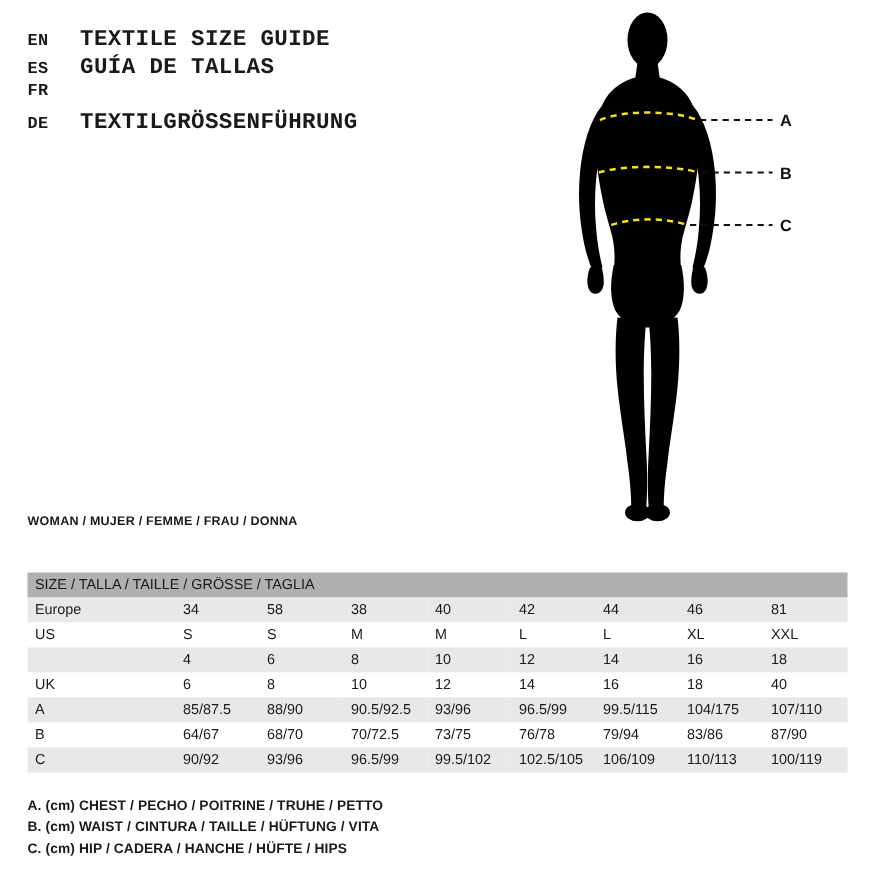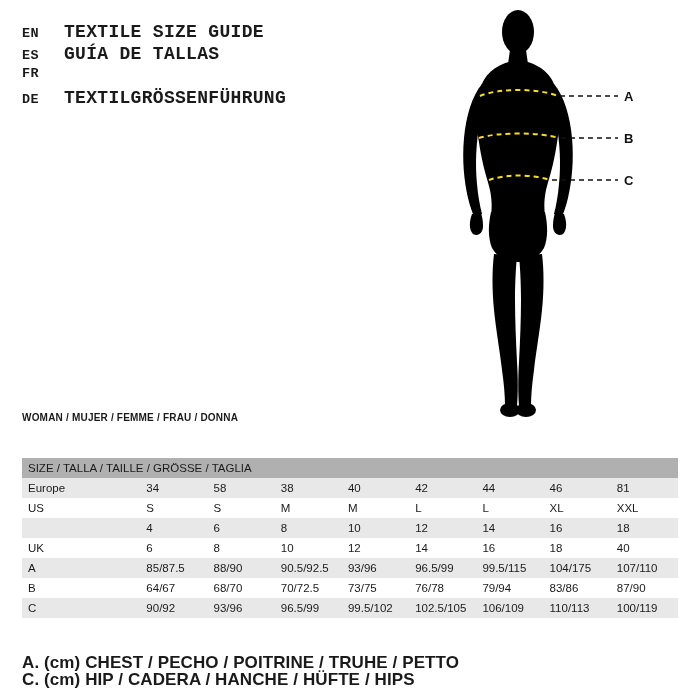--- a/index.html
+++ b/index.html
@@ -105,21 +105,21 @@
   .row-grey td { background: #e8e8e8; }
   .row-white td { background: #ffffff; }
   .col-label { width: 118px; }
   .col-val { width: 67px; }
 
   
   #footnotes {
     position: absolute;
     left: 22px;
     bottom: 12px;
-    font-size: 17px;
+    font-size: 11px;
     line-height: 17px;
     font-weight: bold;
     margin-top: 20px;
   }
   #footnotes div { letter-spacing: 0.1px; }
 </style>
 </head>
 <body>
 
 <div id="lang-block">
@@ -284,14 +284,15 @@
       <td class="col-val">102.5/105</td>
       <td class="col-val">106/109</td>
       <td class="col-val">110/113</td>
       <td class="col-val">100/119</td>
     </tr>
   </tbody>
 </table>
 
 <div id="footnotes">
   <div>A. (cm) CHEST / PECHO / POITRINE / TRUHE / PETTO</div>
+  <div>B. (cm) WAIST / CINTURA / TAILLE / HÜFTUNG / VITA</div>
   <div>C. (cm) HIP / CADERA / HANCHE / HÜFTE / HIPS</div>
 </div>
 
 </body></html>

